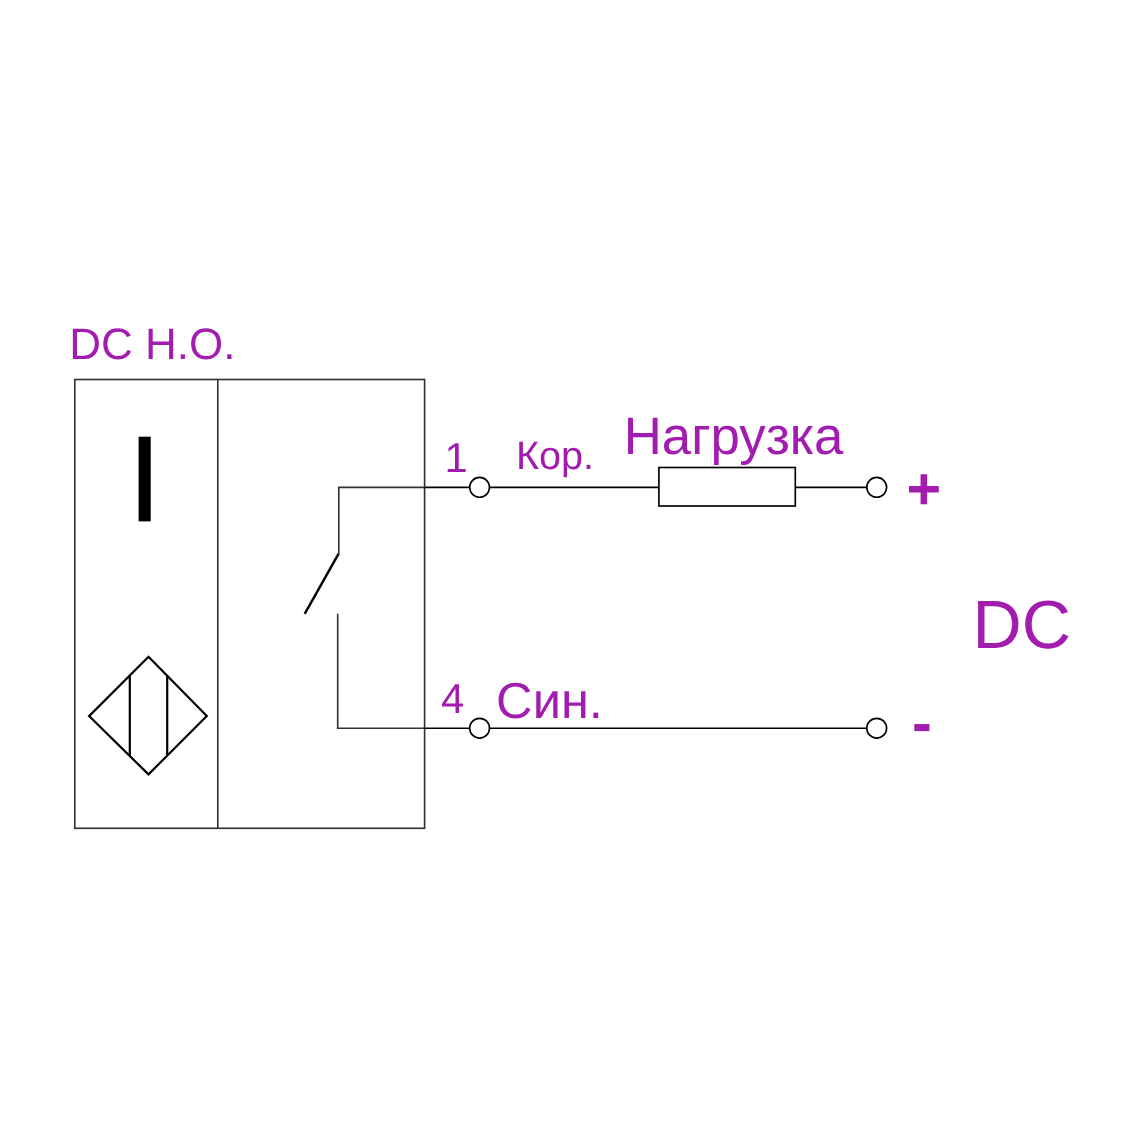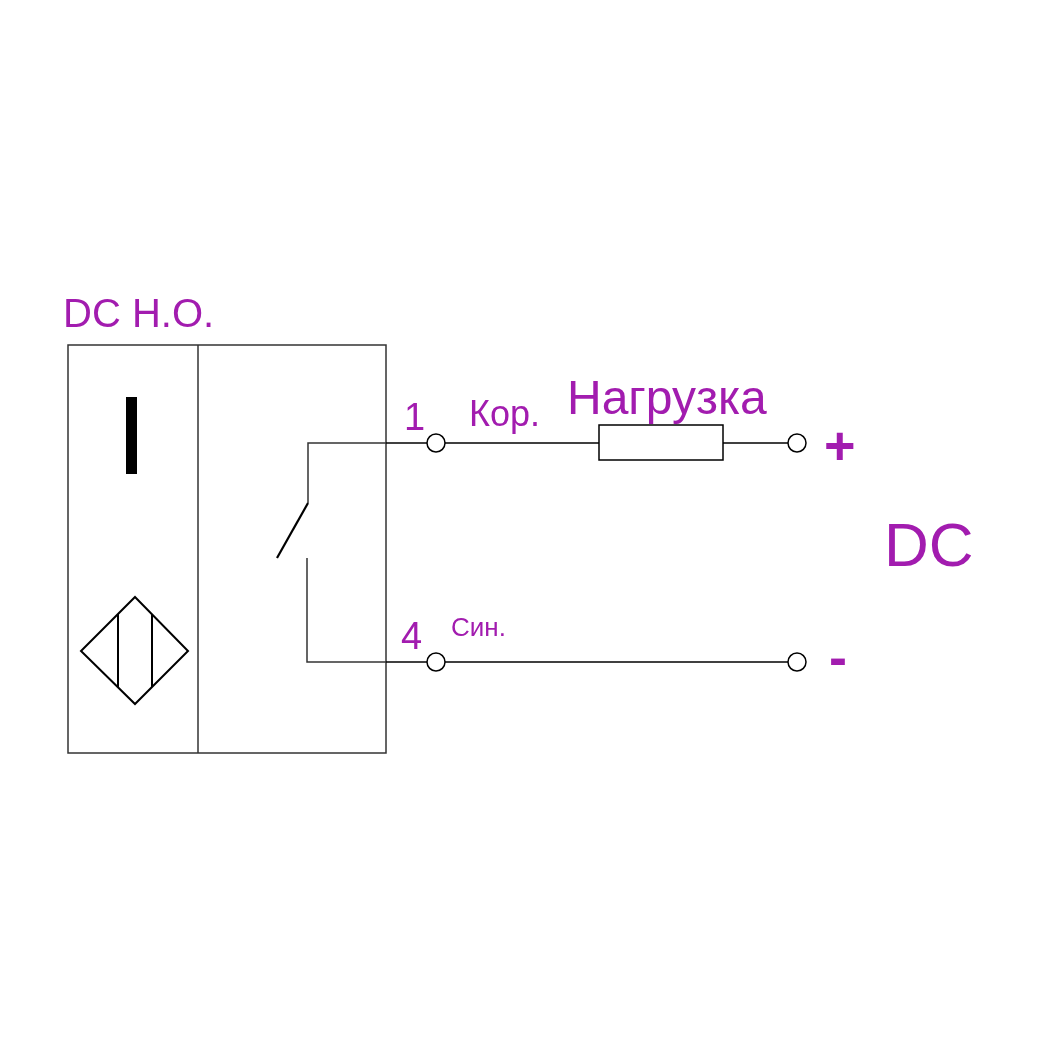--- a/index.html
+++ b/index.html
@@ -48,18 +48,18 @@
 
 <div class="lbl" style="left:63px; top:293px; font-size:40px;">DC Н.О.</div>
 
 <div class="lbl" style="left:404px; top:398px; font-size:38px;">1</div>
 <div class="lbl" style="left:453px; top:396px; font-size:36px;margin-left:16px;">Кор.</div>
 
 <div class="lbl" style="left:567px; top:374px; font-size:48px;">Нагрузка</div>
 
 <div class="lbl" style="left:824px; top:418px; font-size:54px; font-weight:bold;">+</div>
 
-<div class="lbl" style="left:884px; top:514px; font-size:62px;">DC</div>
+<div class="lbl" style="left:884px; top:538px; font-size:62px;">DC</div>
 
 <div class="lbl" style="left:401px; top:617px; font-size:38px;">4</div>
-<div class="lbl" style="left:451px; top:614px; font-size:26px;">Син.</div>
+<div class="lbl" style="left:451px; top:614px; font-size:46px;">Син.</div>
 
 <div class="lbl" style="left:829px; top:630px; font-size:54px; font-weight:bold;">-</div>
 
 </body></html>

